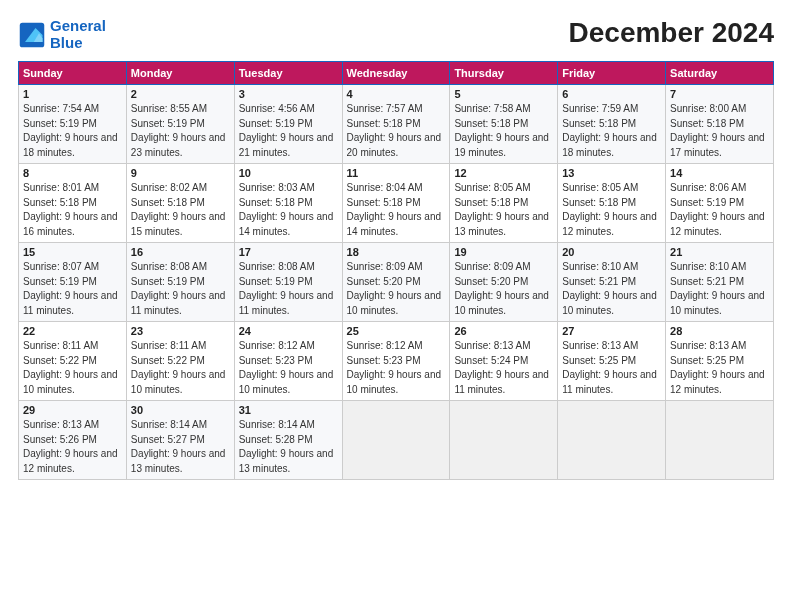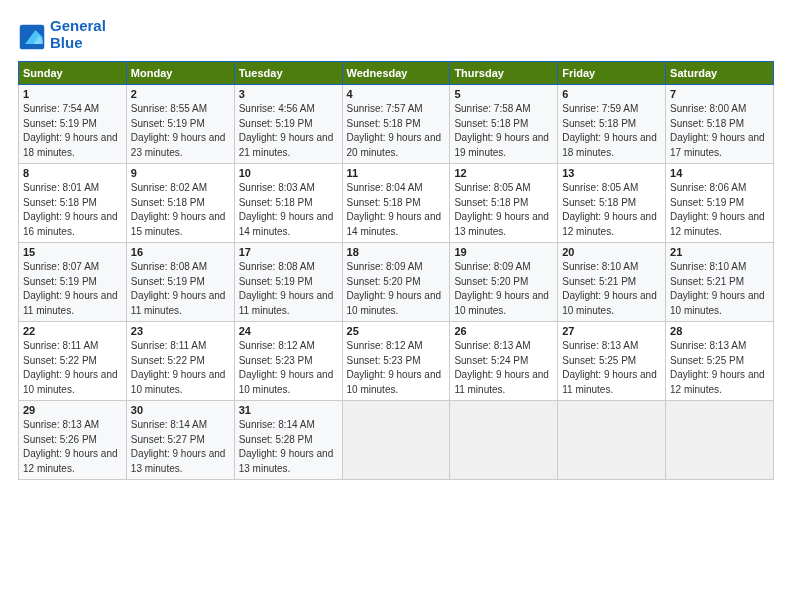--- a/index.html
+++ b/index.html
@@ -17,21 +17,21 @@
       padding: 18px 18px 12px 18px;
     }
     .header {
       display: flex;
       justify-content: space-between;
       align-items: flex-start;
       margin-bottom: 10px;
     }
     .logo {
       display: flex;
-      align-items: flex-end;
+      align-items: center;
       gap: 4px;
     }
     .logo-text {
       font-size: 15px;
       font-weight: bold;
       color: #333;
       line-height: 1.1;
     }
     .logo-text span {
       color: #1565c0;
@@ -53,21 +53,21 @@
       font-size: 13px;
       color: #444;
       margin-top: 2px;
     }
     .calendar {
       width: 100%;
       border-collapse: collapse;
       font-size: 9.5px;
     }
     .calendar thead th {
-      background: #4d7c0f;
+      background: #be185d;
       color: #fff;
       padding: 5px 4px;
       text-align: left;
       font-size: 11px;
       font-weight: bold;
       border: 1px solid #1565c0;
     }
     .calendar tbody td {
       border: 1px solid #ccc;
       vertical-align: top;
@@ -111,20 +111,21 @@
         <rect x="2" y="2" width="28" height="28" rx="3" fill="#1565c0"></rect>
         <polygon points="8,24 20,8 28,16 28,24" fill="#4fc3f7"></polygon>
         <polygon points="18,24 24,14 28,20 28,24" fill="#81d4fa"></polygon>
       </svg>
       <div class="logo-text">
         <div><span>General</span></div>
         <div><span>Blue</span></div>
       </div>
     </div>
     <div class="title-block">
+      <h1>December 2024</h1>
     </div>
   </div>
 
   <table class="calendar">
     <thead>
       <tr>
       <th>Sunday</th>
           <th>Monday</th>
           <th>Tuesday</th>
           <th>Wednesday</th>

